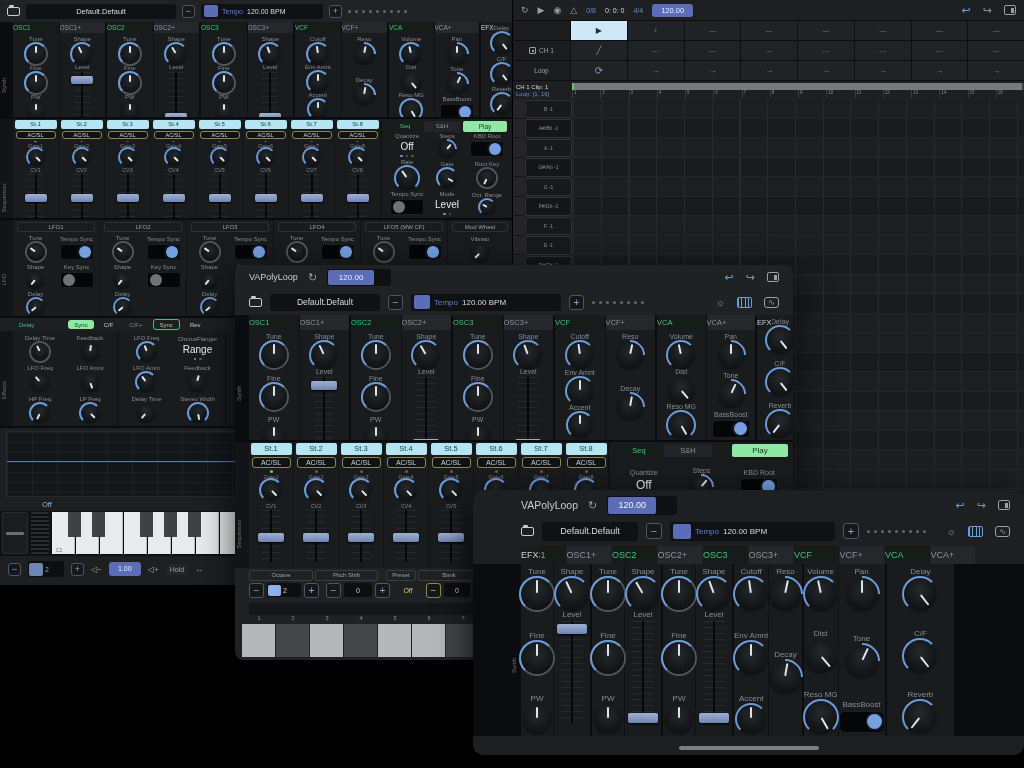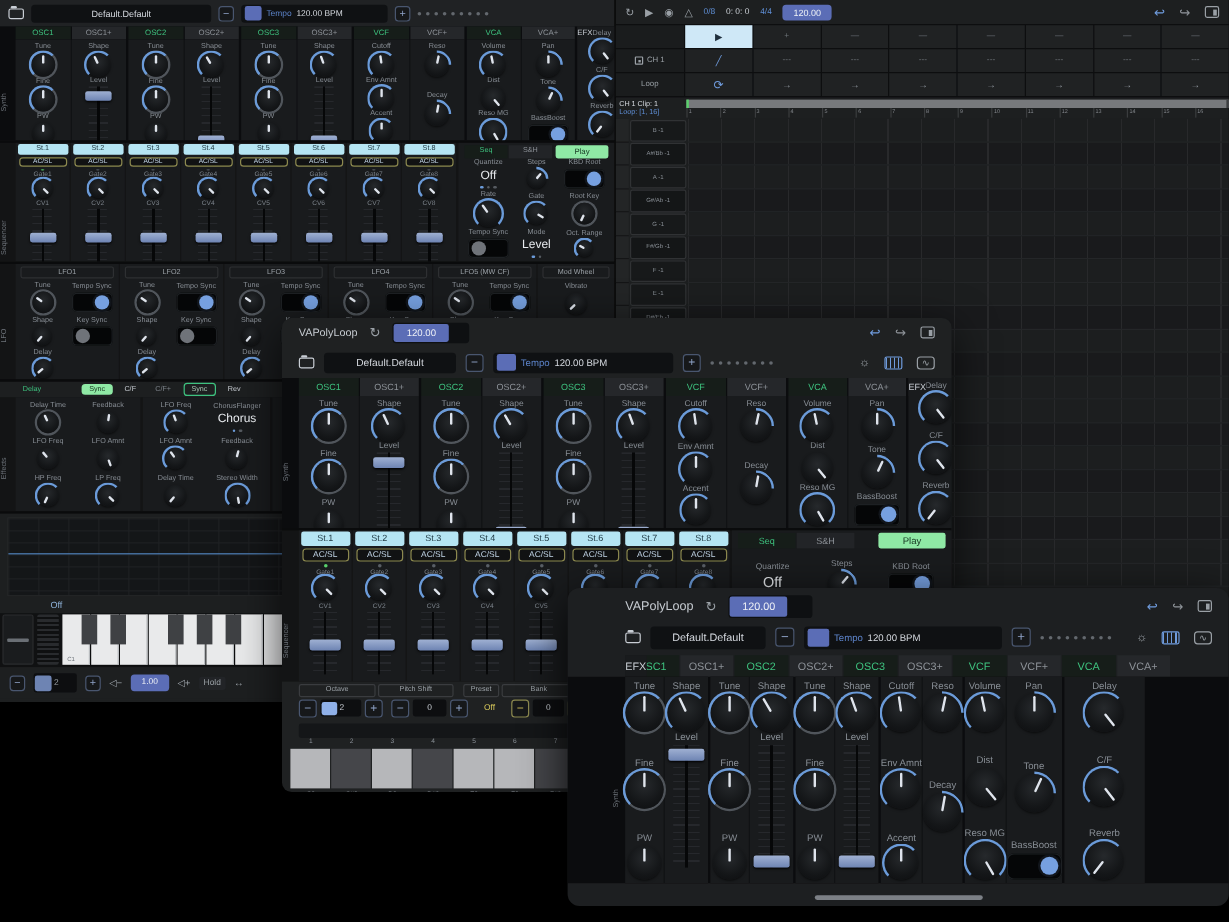--- a/index.html
+++ b/index.html
@@ -44,21 +44,21 @@
 #wb .vsl{width:36px}#wb .vsl u{width:30px;height:10px}
 
 .tgl{position:relative;width:34px;height:16px;border-radius:4px;background:#050607;box-shadow:inset 0 0 0 1px #1d2023;flex:none}
 .tgl u{position:absolute;top:2px;width:12px;height:12px;border-radius:50%}
 .tgl.on u{right:3px;background:#76a0e0;box-shadow:0 0 0 2px #11151b}
 .tgl.off u{left:3px;background:#6f7379}
 #wm .tgl{width:38px;height:18px}#wm .tgl u{width:13px;height:13px}
 #wb .tgl{width:46px;height:22px;border-radius:6px}#wb .tgl u{width:15px;height:15px;top:3px}
 
 .trw{display:flex;gap:1px}
-.tb{flex:1;text-align:center;background:#25272a;color:#8d9298;font-size:6.5px;padding:2px 0;white-space:nowrap;overflow:hidden}
+.tb{flex:1;background:#25272a;color:#8d9298;font-size:6.5px;padding:2px 0;white-space:nowrap;overflow:hidden}
 .tb.a{background:#161d19;color:#3ec27f}.tb.w{background:#191b1d;color:#c9ced4}
 #wm .tb{font-size:7.5px;padding:3px 0}#wb .tb{font-size:9px;padding:4px 0}
 
 .gs{display:flex;gap:2px;background:#0b0c0e;padding-left:13px}
 .grp{display:flex;flex-direction:column;flex:none}
 .gb{flex:1;display:flex;gap:1px;background:#101214}
 .gc{flex:1;background:#191b1d;display:flex;flex-direction:column;align-items:center;justify-content:space-between;padding:3px 0}
 
 .seqs{display:flex;background:#131415}
 .strips{display:flex;gap:1px;padding-left:13px}
@@ -941,21 +941,21 @@
       <div class="fxg" style="width:106px">
         <div class="kc">
             <b class="kl">LFO Freq</b>
             <span class="knob k18">
               <s style="--p:-20deg"></s>
               <i></i>
             </span>
           </div>
         <div class="kc">
             <b class="kl">ChorusFlanger</b>
-            <b class="chv">Chorus</b>
+            <b class="chv">Range</b>
             <span class="ds">
               <i class="on"></i>
               <i></i>
             </span>
           </div>
         <div class="kc">
             <b class="kl">LFO Amnt</b>
             <span class="knob k18">
               <s style="--p:-35deg"></s>
               <i></i>

